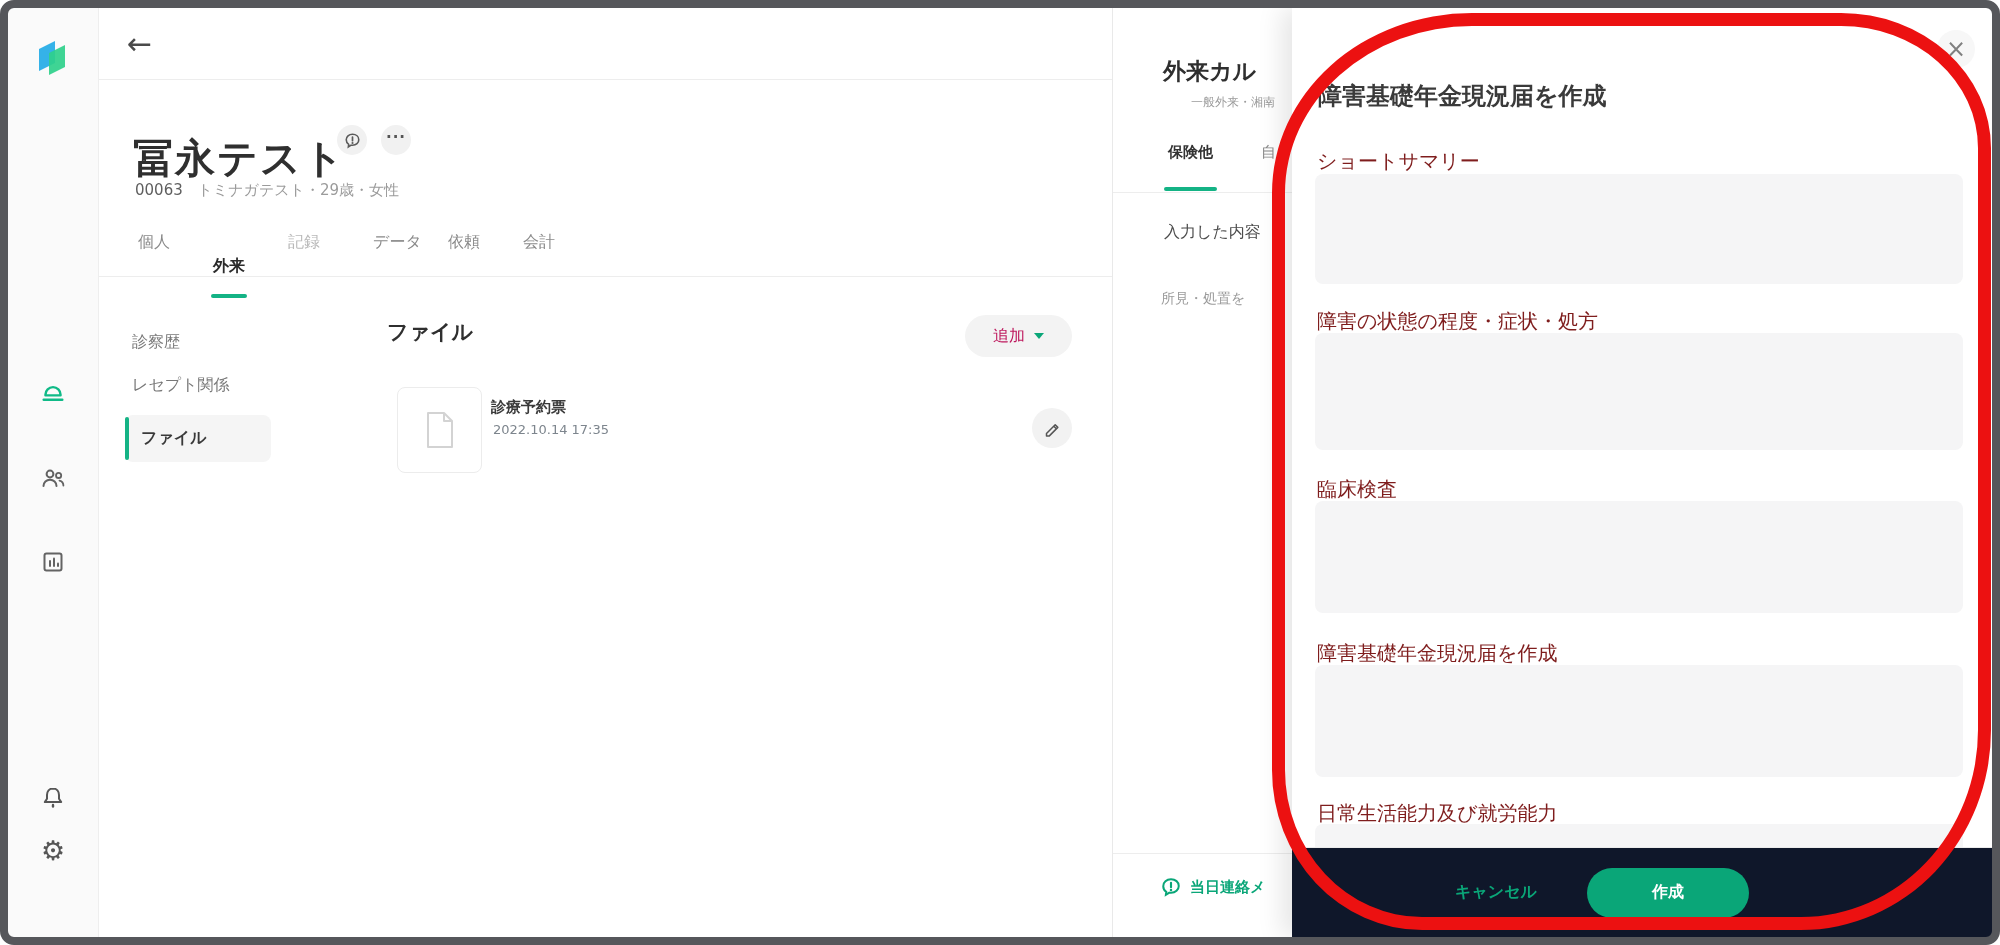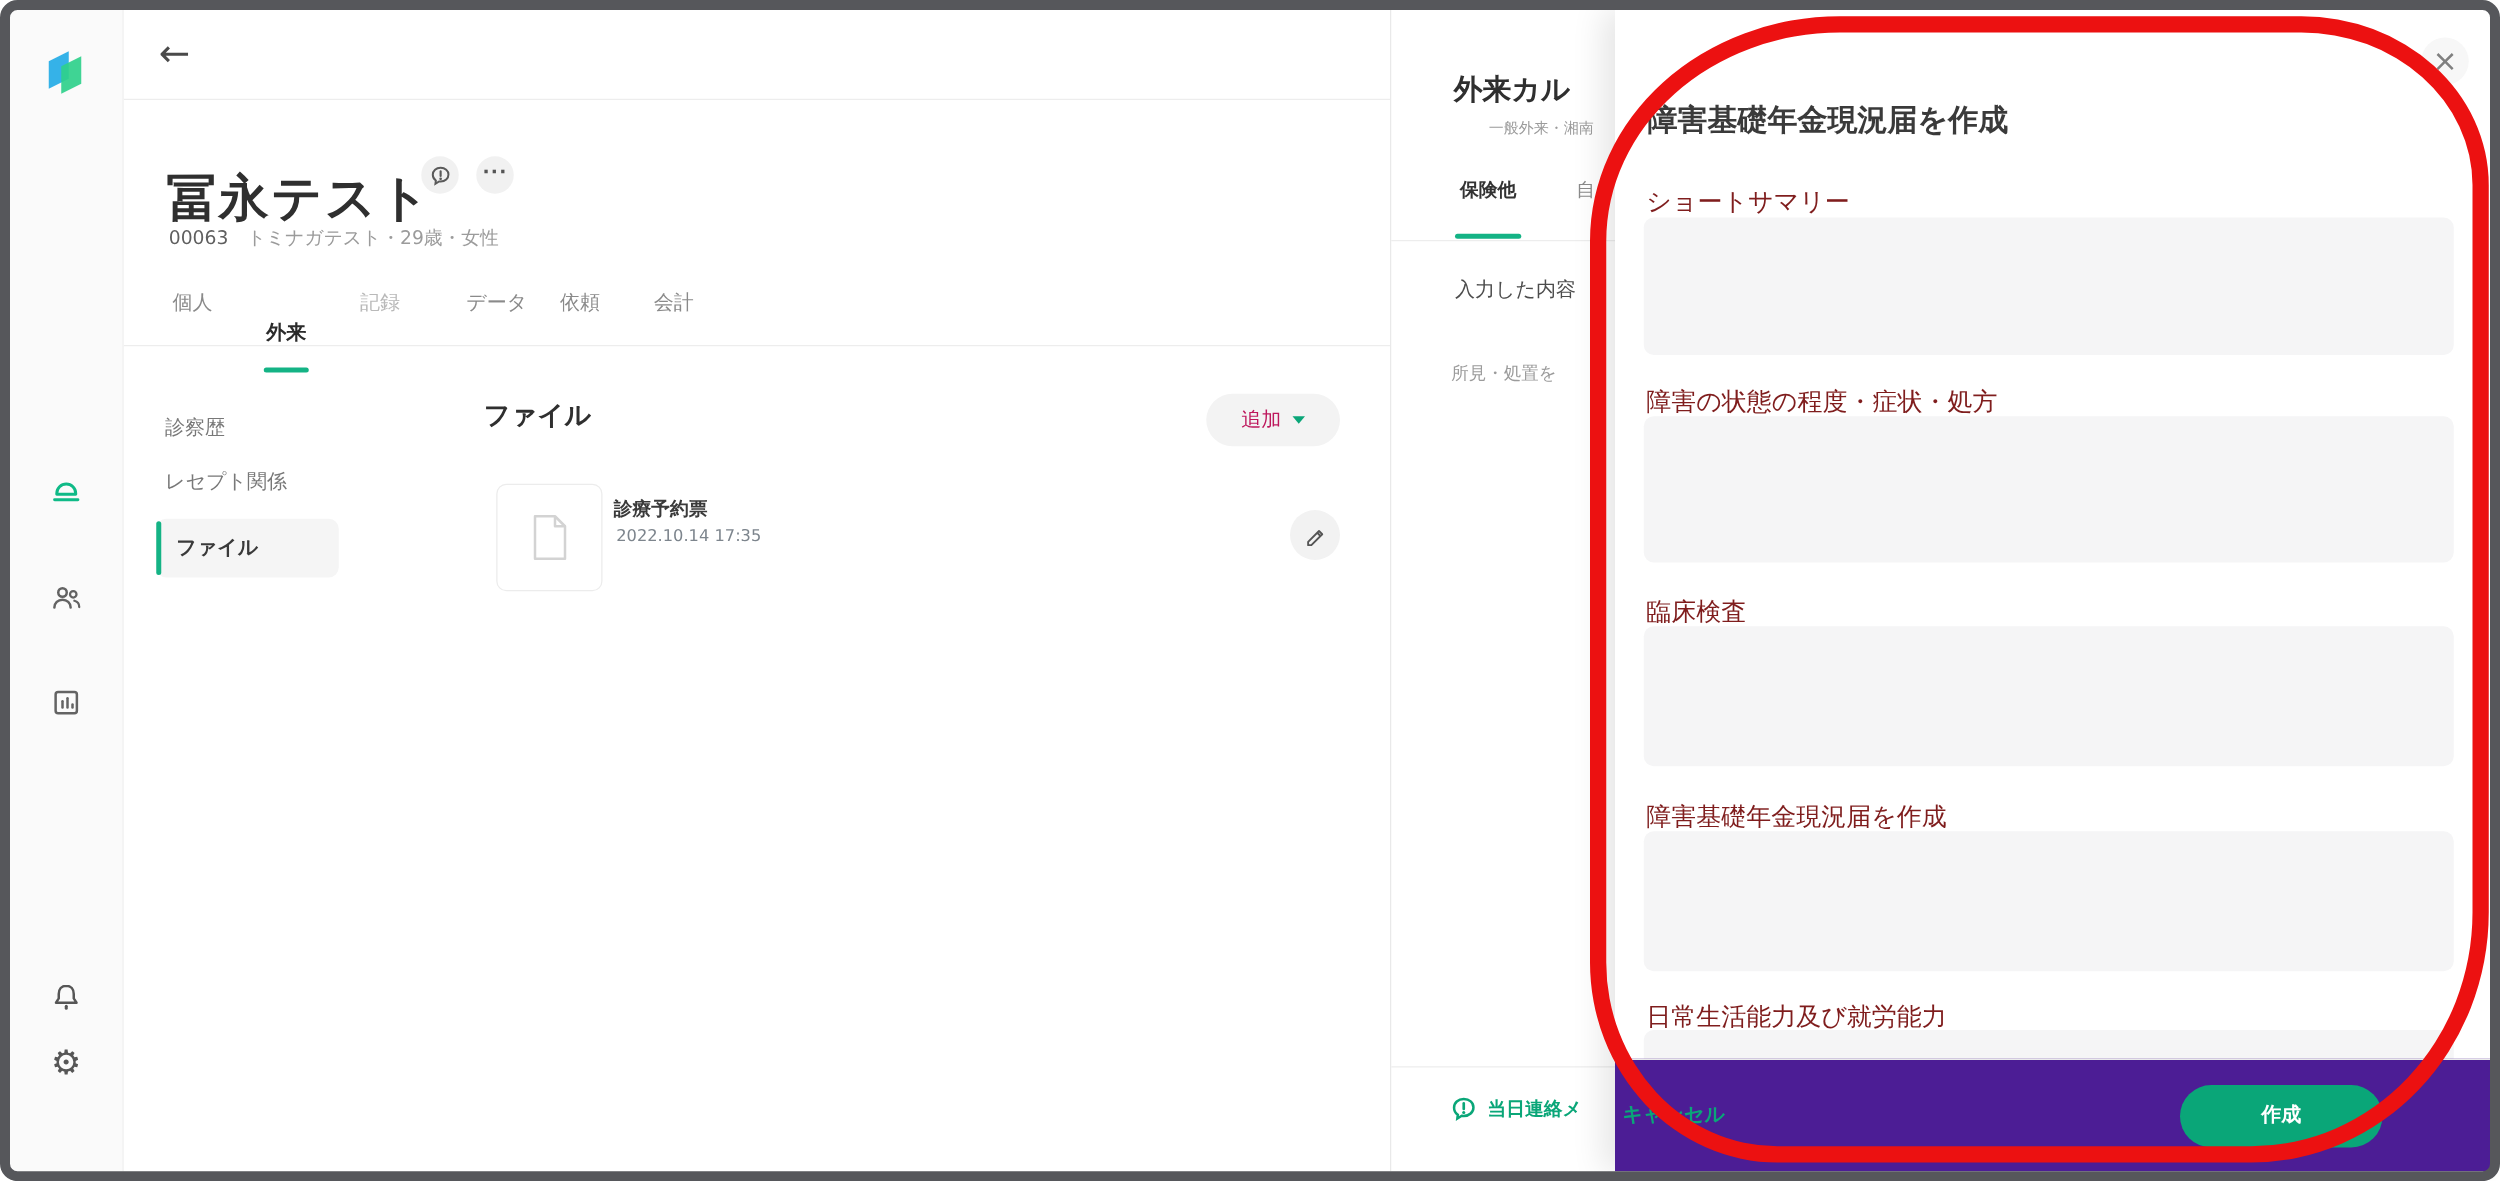--- a/index.html
+++ b/index.html
@@ -55,22 +55,22 @@
   .enc-contact span{color:#0aa678;font-weight:700;font-size:15px;}
 
   
   .modal{position:absolute;left:1292px;top:8px;width:700px;height:929px;background:#fff;z-index:10;box-shadow:-10px 0 24px rgba(0,0,0,.10);}
   .modal-title{position:absolute;left:26px;top:52px;font-size:24px;font-weight:700;color:#3a3a3a;white-space:nowrap;}
   .modal-close{position:absolute;left:645px;top:22px;width:38px;height:38px;border-radius:50%;background:#f7f7f7;border:none;
                font-size:24px;color:#808080;display:flex;align-items:center;justify-content:center;cursor:pointer;
                font-family:"DejaVu Sans",sans-serif;}
   .fld-label{position:absolute;left:25px;font-size:20px;color:#7f1d1d;white-space:nowrap;}
   .fld-box{position:absolute;left:23px;width:648px;background:#f5f5f6;border-radius:8px;cursor:text;}
-  .modal-footer{position:absolute;left:0;right:0;top:839px;height:90px;background:#4c1d95;border-top:1px solid #ebebeb;
-                display:flex;align-items:center;justify-content:space-between;gap:44px;padding-right:86px;box-sizing:border-box;z-index:11;}
+  .modal-footer{position:absolute;left:0;right:0;top:839px;height:90px;background:#0f172a;border-top:1px solid #ebebeb;
+                display:flex;align-items:center;justify-content:center;gap:44px;padding-right:86px;box-sizing:border-box;z-index:11;}
   .cancel-btn{background:none;border:none;color:#0aa678;font-weight:700;font-size:16px;cursor:pointer;font-family:inherit;}
   .submit-btn{width:162px;height:50px;border-radius:25px;background:#0aa678;border:none;color:#fff;font-weight:700;font-size:16px;
               cursor:pointer;font-family:inherit;}
 
   
   .red-ring{position:absolute;left:1272px;top:13px;width:719px;height:917px;border:13px solid #ec1111;z-index:40;
             border-radius:200px 150px 190px 150px / 180px 135px 200px 160px;pointer-events:none;box-sizing:border-box;}
 </style>
 </head>
 <body>

